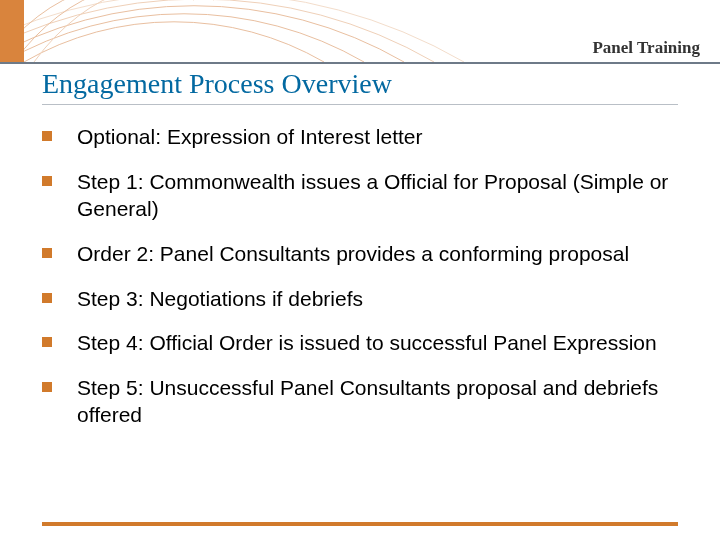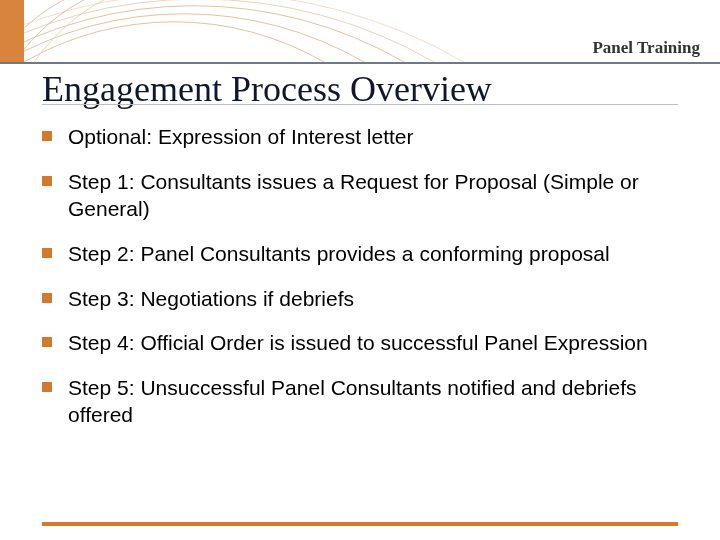--- a/index.html
+++ b/index.html
@@ -53,41 +53,42 @@
     left: 0;
     width: 100%;
     height: 2px;
     background: #6e7a88;
   }
   .title {
     position: absolute;
     top: 68px;
     left: 42px;
     font-family: "Times New Roman", serif;
-    font-size: 36px;
-    color: #0f172a;
+    font-size: 28px;
+    color: #0369a1;
   }
   .rule-under-title {
     position: absolute;
     top: 104px;
     left: 42px;
     width: 636px;
     height: 1px;
     background: #b9bfc6;
   }
   .content {
     position: absolute;
     top: 124px;
     left: 42px;
     width: 636px;
   }
   .item {
     display: flex;
     align-items: flex-start;
     margin-bottom: 18px;
+    gap: 9px;
   }
   .bullet {
     width: 10px;
     height: 10px;
     background: #d17a2b;
     margin-top: 7px;
     margin-right: 16px;
     flex-shrink: 0;
   }
   .text {
@@ -130,33 +131,33 @@
 <div class="title">Engagement Process Overview</div>
 <div class="rule-under-title"></div>
 
 <div class="content">
   <div class="item">
     <div class="bullet"></div>
     <div class="text">Optional: Expression of Interest letter</div>
   </div>
   <div class="item">
     <div class="bullet"></div>
-    <div class="text">Step 1: Consultants issues a Request for Proposal (Simple or General)</div>
+    <div class="text">Step 1: Commonwealth issues a Official for Proposal (Simple or General)</div>
   </div>
   <div class="item">
     <div class="bullet"></div>
-    <div class="text">Step 2: Panel Consultants provides a conforming proposal</div>
+    <div class="text">Order 2: Panel Consultants provides a conforming proposal</div>
   </div>
   <div class="item">
     <div class="bullet"></div>
     <div class="text">Step 3: Negotiations if debriefs</div>
   </div>
   <div class="item">
     <div class="bullet"></div>
     <div class="text">Step 4: Official Order is issued to successful Panel Expression</div>
   </div>
   <div class="item">
     <div class="bullet"></div>
-    <div class="text">Step 5: Unsuccessful Panel Consultants notified and debriefs offered</div>
+    <div class="text">Step 5: Unsuccessful Panel Consultants proposal and debriefs offered</div>
   </div>
 </div>
 
 <div class="footer-rule"></div>
 
 </body></html>

